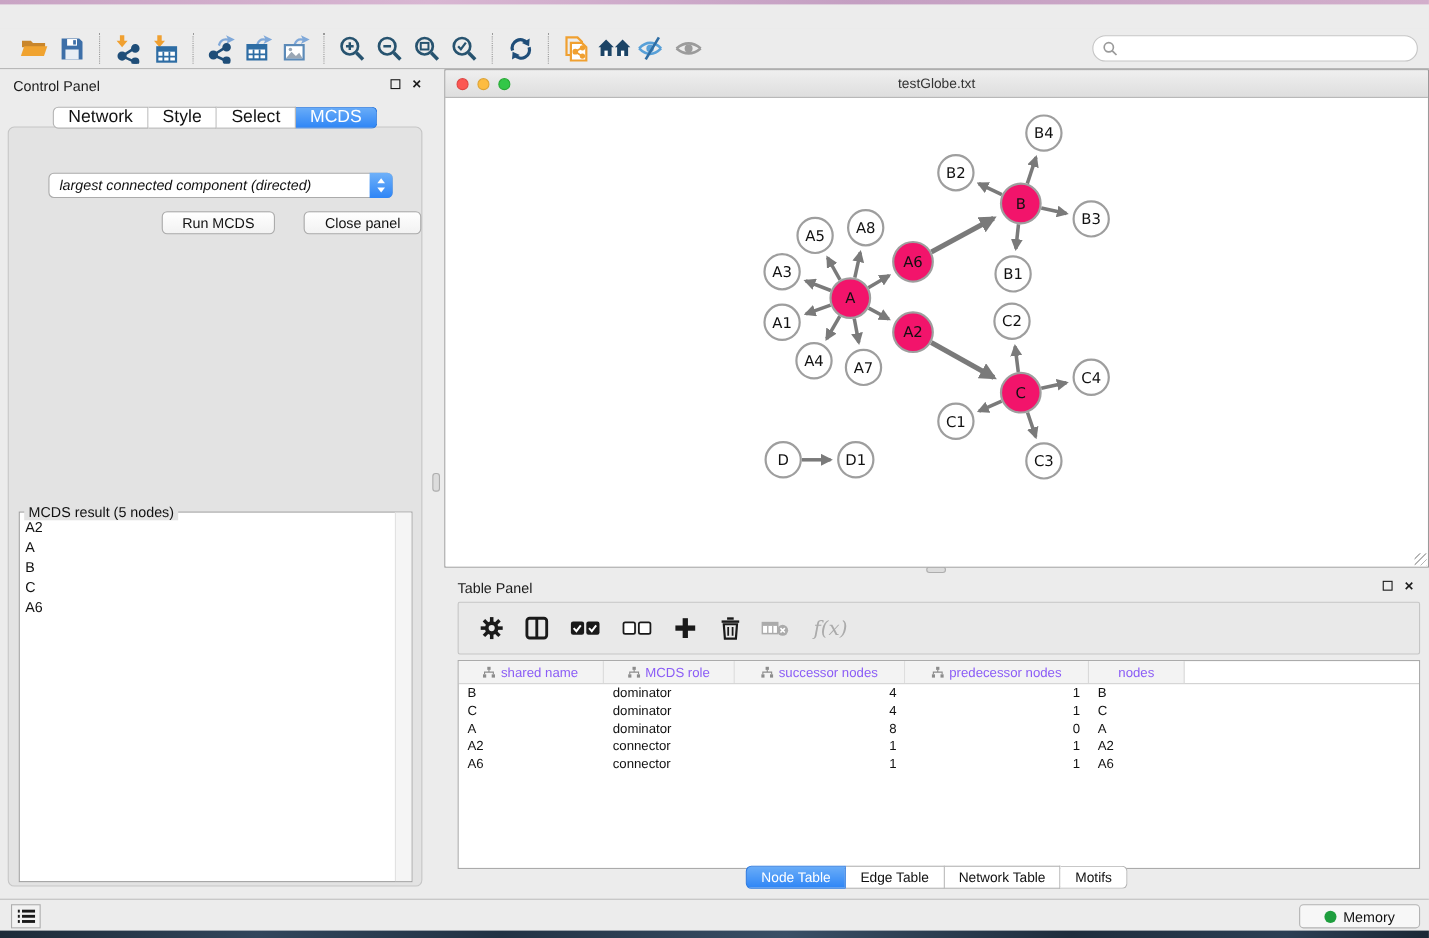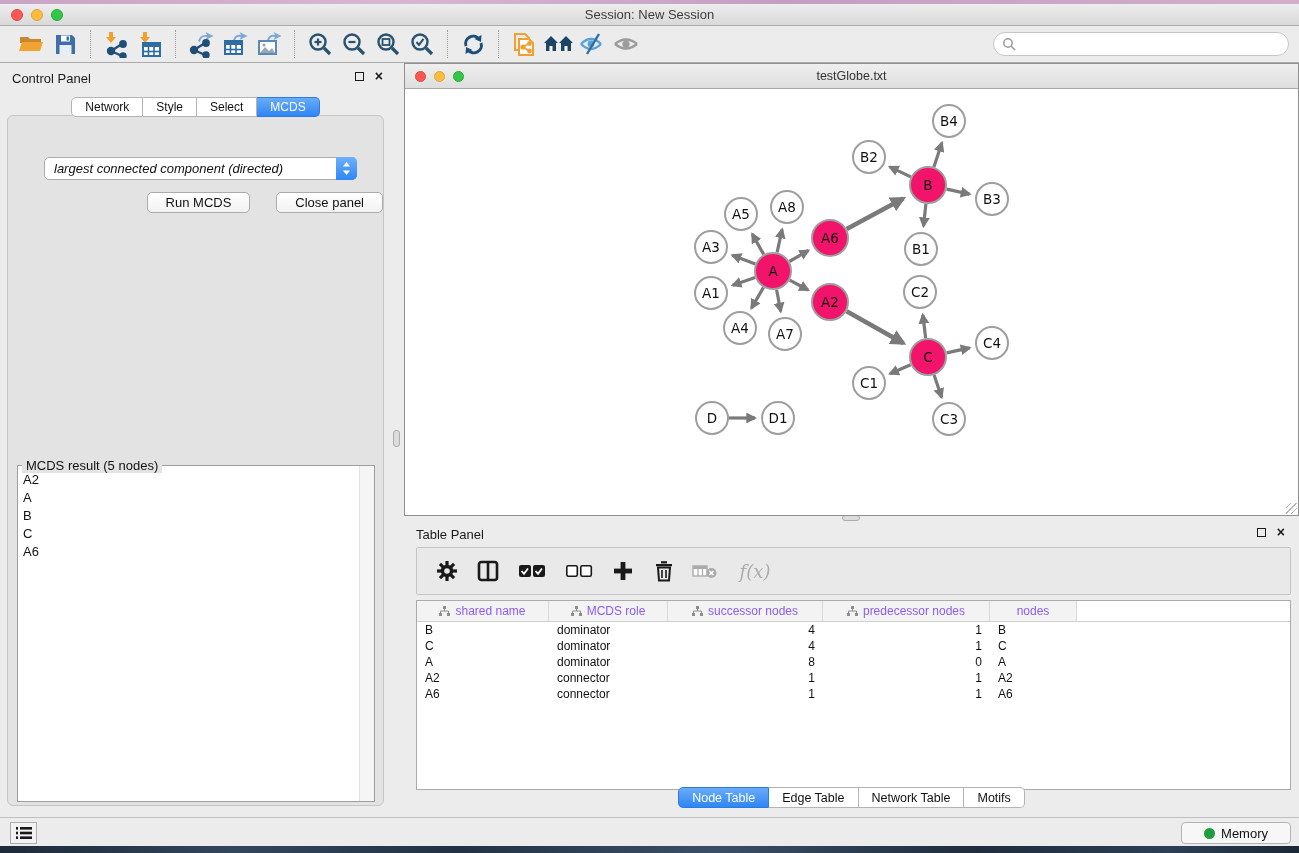--- a/index.html
+++ b/index.html
@@ -41,21 +41,21 @@
   
   .control-panel { position:absolute; left:0; top:0; width:391px; height:754px; }
   .cp-title { position:absolute; left:12px; top:8px; font-size:13px; color:#1a1a1a; }
   .panel-ctrls { position:absolute; display:flex; gap:11px; align-items:center; }
   .cp-ctrls { right:8px; top:8px; }
   .float-box { width:9px; height:9px; border:1.5px solid #1a1a1a; display:inline-block; }
   .close-x { font-size:14px; font-weight:bold; color:#1a1a1a; line-height:10px; }
 
   .seg { display:flex; }
   .seg .tab { background:#fff; border:1px solid #B4B4B4; border-left:none; height:20px;
-    display:flex; align-items:center; justify-content:center; font-size:12px; color:#111; padding:0 13px; }
+    display:flex; align-items:center; justify-content:center; font-size:16px; color:#111; padding:0 13px; }
   .seg .tab:first-child { border-left:1px solid #B4B4B4; border-radius:5px 0 0 5px; }
   .seg .tab:last-child { border-radius:0 5px 5px 0; }
   .seg .tab.active { background:linear-gradient(#69ACF8,#2F86F6); border-color:#2E7BE0; color:#fff; }
   .cp-tabs { position:absolute; left:0; right:0; top:34px; display:flex; justify-content:center; z-index:2; }
 
   .cp-body { position:absolute; left:7px; top:52px; width:377px; height:691px;
     background:#E3E3E3; border:1px solid #C6C6C6; border-radius:6px; }
   .opt-label { position:absolute; left:0; right:0; top:20px; text-align:center; font-size:13px; color:#111; }
   .dropdown { position:absolute; left:36px; top:41px; width:313px; height:23px; background:#fff;
     border:1px solid #ABABAB; border-radius:5px; display:flex; align-items:center; }
@@ -120,28 +120,20 @@
     border:1px solid #B3B3B3; border-radius:4px; display:flex; align-items:center; gap:6px; padding:0 22px; }
   .memory-dot { width:11px; height:11px; border-radius:50%; background:#1E9E3E; }
   .memory-btn span { font-size:13px; color:#111; }
 </style>
 </head>
 <body>
 
 <div id="screen">
   <div class="strip-top"></div>
 
-  <div class="titlebar">
-    <div class="lights">
-      <div class="light red"></div>
-      <div class="light yellow"></div>
-      <div class="light green"></div>
-    </div>
-    <div class="title">Session: New Session</div>
-  </div>
 
   <div class="toolbar">
     <div class="tb-icon">
       <svg width="27" height="24" viewBox="0 0 27 24">
         <path d="M2 5h8l2 2h11v4H2z" fill="#C9862B"></path>
         <path d="M4 10 h21 l-3 9 H1 z" fill="#F0A330"></path>
       </svg>
     </div>
     <div class="tb-icon">
       <svg width="23" height="23" viewBox="0 0 23 23">

